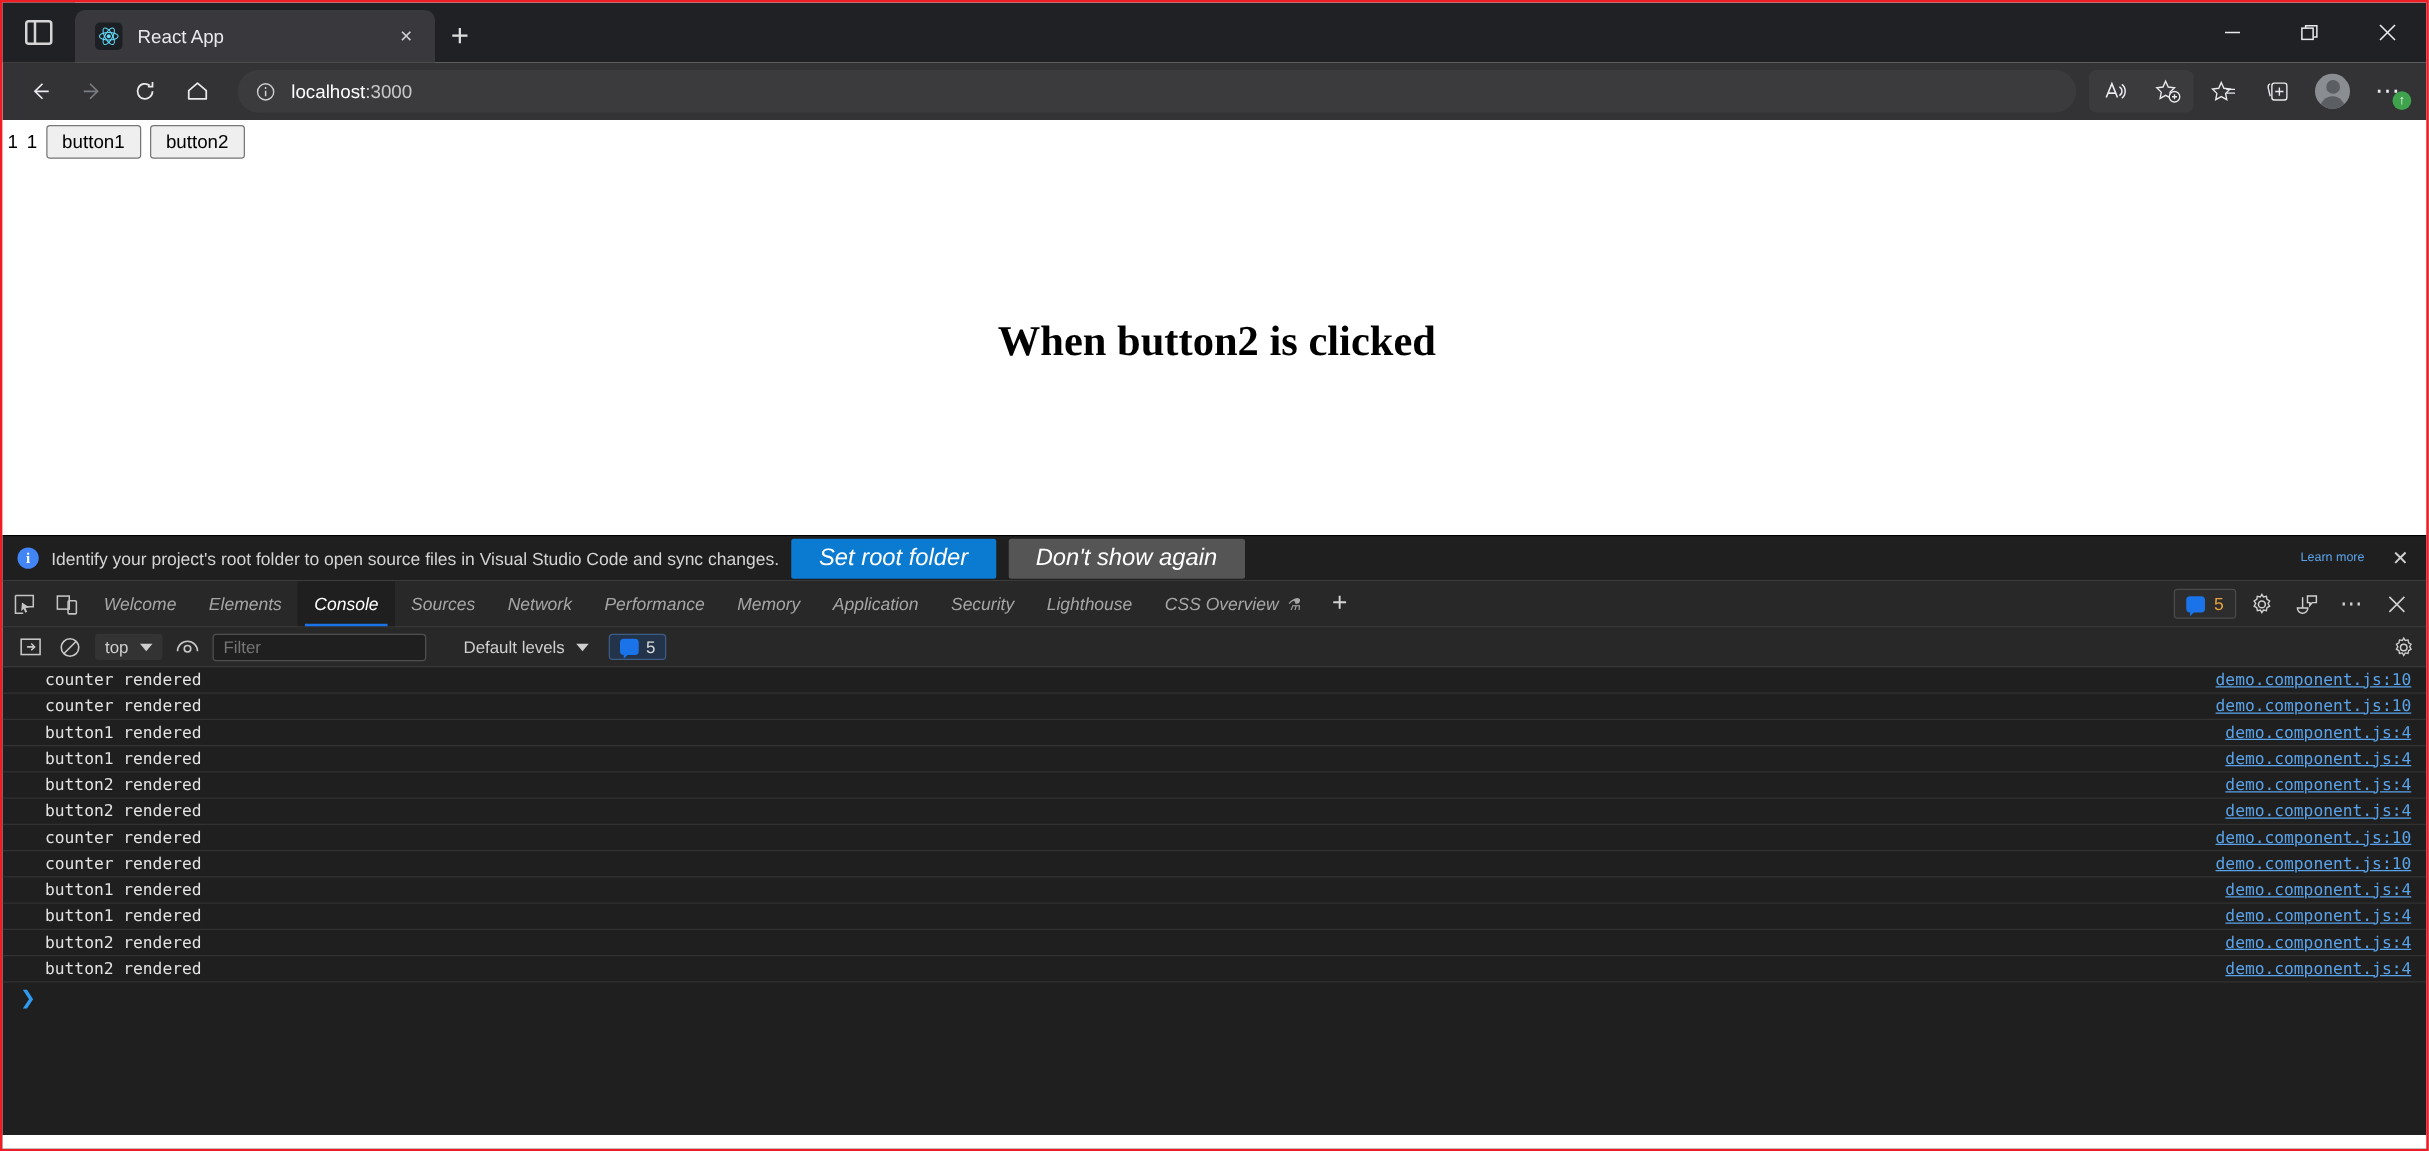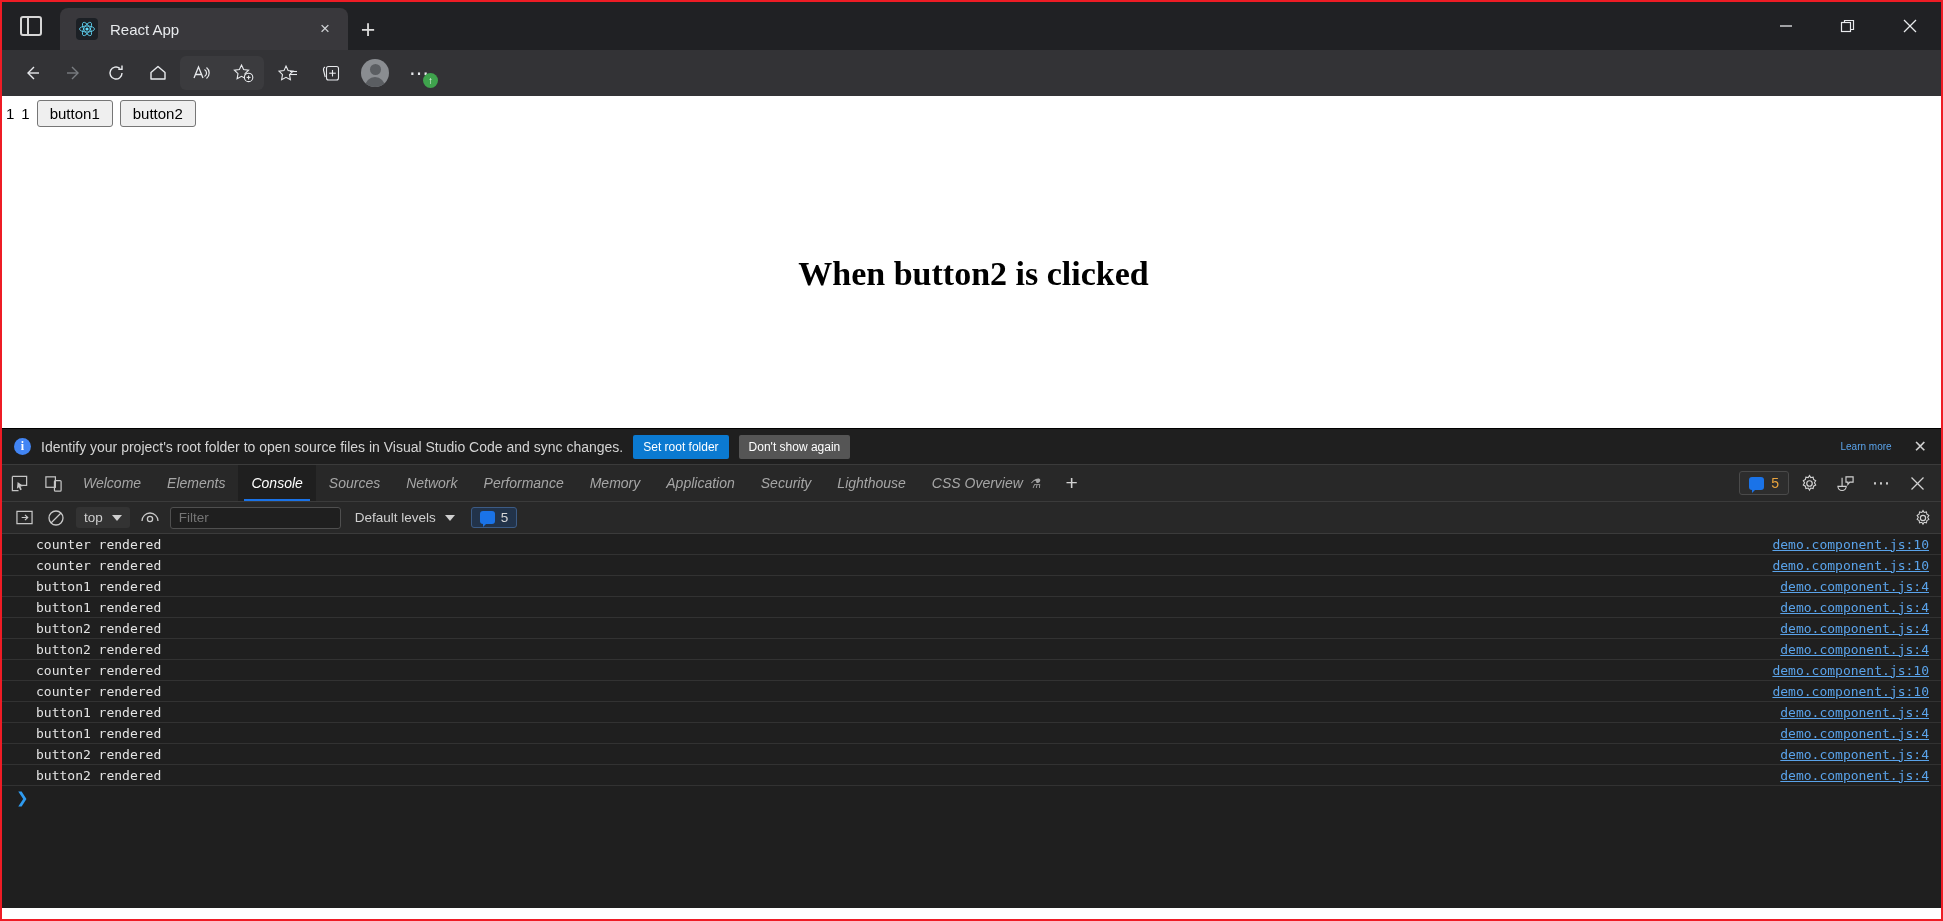--- a/index.html
+++ b/index.html
@@ -78,21 +78,21 @@
   
   .devtools { flex:0 0 491px; background:#242424; display:flex; flex-direction:column; border-top:1px solid #000; }
 
   .dt-notice {
     height:36px; flex:0 0 36px; background:#1f1f1f; display:flex; align-items:center;
     padding:0 14px 0 12px; gap:10px; border-bottom:1px solid #3b3b3b;
   }
   .info-icon { width:17px; height:17px; border-radius:50%; background:#4285f4; color:#fff; font-size:12px;
     display:flex; align-items:center; justify-content:center; font-family:"Liberation Serif",serif; font-weight:bold; flex:0 0 17px;}
   .notice-text { color:#d4d4d4; font-size:14px; white-space:nowrap; }
-  .notice-btn { font-size:12px; padding:5px 10px; border-radius:2px; color:#fff; white-space:nowrap; }
+  .notice-btn { font-size:19px; padding:5px 22px; border-radius:2px; color:#fff; white-space:nowrap;font-style:italic; }
   .notice-btn.primary { background:#0b7ad1; }
   .notice-btn.secondary { background:#555555; }
   .notice-spacer { flex:1; }
   .learn-more { color:#5aa3ea; font-size:10px; white-space:nowrap; }
   .notice-close { color:#d0d0d0; font-size:16px; margin-left:12px; }
 
   .dt-tabs {
     height:37px; flex:0 0 37px; background:#282828; display:flex; align-items:stretch;
     border-bottom:1px solid #3b3b3b;
   }
@@ -121,21 +121,21 @@
   .ct-icon { width:24px; height:22px; display:flex; align-items:center; justify-content:center; color:#c9c9c9; }
   .ctx-select {
     display:flex; align-items:center; gap:9px; background:#333333; border-radius:3px;
     padding:3px 8px; color:#cfcfcf; font-size:13.5px;
   }
   .caret { width:0; height:0; border-left:5px solid transparent; border-right:5px solid transparent; border-top:6px solid #cfcfcf; }
   .filter-input {
     width:171px; height:22px; background:#1f1f1f; border:1px solid #4f4f4f; border-radius:3px;
     color:#8a8a8a; font-size:13.5px; padding:0 8px; font-family:"Liberation Sans",sans-serif;
   }
-  .levels { display:flex; align-items:center; gap:9px; color:#cfcfcf; font-size:13.5px; margin-left:6px; }
+  .levels { display:flex; align-items:center; gap:9px; color:#cfcfcf; font-size:13.5px; margin-left:22px; }
   .lvl-badge { display:flex; align-items:center; gap:6px; padding:2px 8px; border:1px solid #3c5b85; border-radius:3px; background:#22334a; margin-left:8px; }
   .lvl-badge .msg-count { color:#d7d7d7; font-size:13.5px; }
   .ct-spacer { flex:1; }
 
   .console-body { flex:1; background:#1f1f1f; overflow:hidden; }
   .log-row {
     height:21px; display:flex; align-items:center; border-bottom:1px solid #323232;
     padding:0 12px 0 34px; position:relative;
   }
   .log-text { font-family:"DejaVu Sans Mono", monospace; font-size:13px; color:#e3e3e3; }
@@ -208,20 +208,28 @@
           <path d="M16 10 a6 6 0 1 1 -2.2 -4.6" fill="none" stroke="#e8eaed" stroke-width="1.4"></path>
           <path d="M16 2.5 V6.2 H12.3" fill="none" stroke="#e8eaed" stroke-width="1.4"></path>
         </svg>
     </div>
     <div class="navbtn">
       <svg width="20" height="20" viewBox="0 0 20 20">
           <path d="M3 9.5 L10 3.5 L17 9.5 V16 H3 Z" fill="none" stroke="#e8eaed" stroke-width="1.4" stroke-linejoin="round"></path>
         </svg>
     </div>
 
+    <div class="omnibox">
+      <svg width="17" height="17" viewBox="0 0 20 20">
+        <circle cx="10" cy="10" r="7.6" fill="none" stroke="#cfd1d4" stroke-width="1.3"></circle>
+        <line x1="10" y1="9" x2="10" y2="14" stroke="#cfd1d4" stroke-width="1.4"></line>
+        <circle cx="10" cy="6.3" r="0.9" fill="#cfd1d4"></circle>
+      </svg>
+      <span class="omnibox-url"><b>localhost</b><span>:3000</span></span>
+    </div>
 
     <div class="tb-right">
       <div class="tb-pill">
         <div class="navbtn">
           <svg width="20" height="20" viewBox="0 0 20 20">
               <path d="M3 15 L7.5 4 L12 15 M4.6 11.5 H10.4" fill="none" stroke="#e8eaed" stroke-width="1.3"></path>
               <path d="M13.5 6.5 a4 4 0 0 1 0 7 M15.5 4.5 a7 7 0 0 1 0 11" fill="none" stroke="#e8eaed" stroke-width="1.2"></path>
             </svg>
         </div>
         <div class="navbtn">

